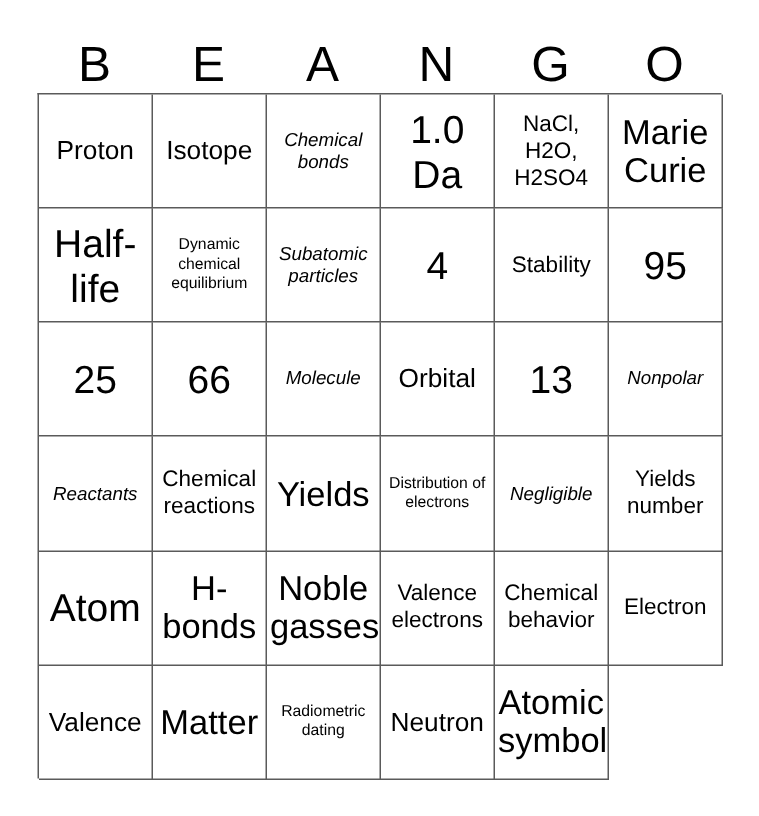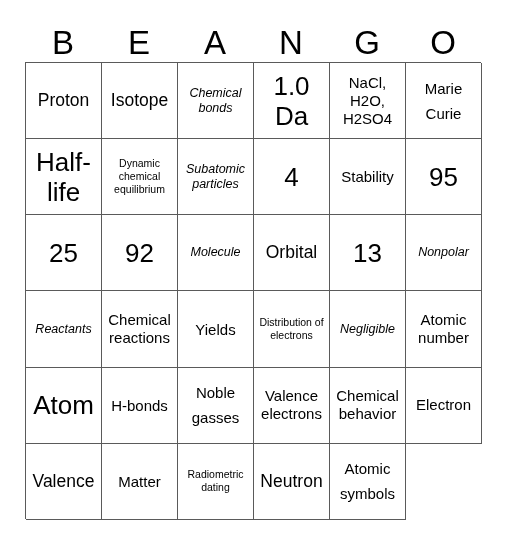--- a/index.html
+++ b/index.html
@@ -66,21 +66,21 @@
   }
   .cell span {
     display: block;
     width: 100%;
   }
   
   .sz-xs  { font-size: 10.5px; line-height: 13px; }
   .sz-sm  { font-size: 12.5px; line-height: 15px; font-style: italic; }
   .sz-md  { font-size: 15px;   line-height: 18px; }
   .sz-lg  { font-size: 17.5px; line-height: 21px; text-align: center; }
-  .sz-xl  { font-size: 15px;   line-height: 25px; }
+  .sz-xl  { font-size: 23px;   line-height: 25px; }
   .sz-xxl { font-size: 26px;   line-height: 30px; }
 </style>
 </head>
 <body>
 
 <div id="card">
 
   <div id="header-row">
       <div class="header-cell">B</div>
       <div class="header-cell">E</div>
@@ -124,21 +124,21 @@
       <div class="cell">
         <span class="sz-md">Stability</span>
       </div>
       <div class="cell">
         <span class="sz-xxl">95</span>
       </div>
       <div class="cell">
         <span class="sz-xxl">25</span>
       </div>
       <div class="cell">
-        <span class="sz-xxl">92</span>
+        <span class="sz-xxl">66</span>
       </div>
       <div class="cell">
         <span class="sz-sm">Molecule</span>
       </div>
       <div class="cell">
         <span class="sz-lg">Orbital</span>
       </div>
       <div class="cell">
         <span class="sz-xxl">13</span>
       </div>
@@ -154,21 +154,21 @@
       <div class="cell">
         <span class="sz-xl">Yields</span>
       </div>
       <div class="cell">
         <span class="sz-xs">Distribution of electrons</span>
       </div>
       <div class="cell">
         <span class="sz-sm">Negligible</span>
       </div>
       <div class="cell">
-        <span class="sz-md">Atomic number</span>
+        <span class="sz-md">Yields number</span>
       </div>
       <div class="cell">
         <span class="sz-xxl">Atom</span>
       </div>
       <div class="cell">
         <span class="sz-xl">H-bonds</span>
       </div>
       <div class="cell">
         <span class="sz-xl">Noble gasses</span>
       </div>

